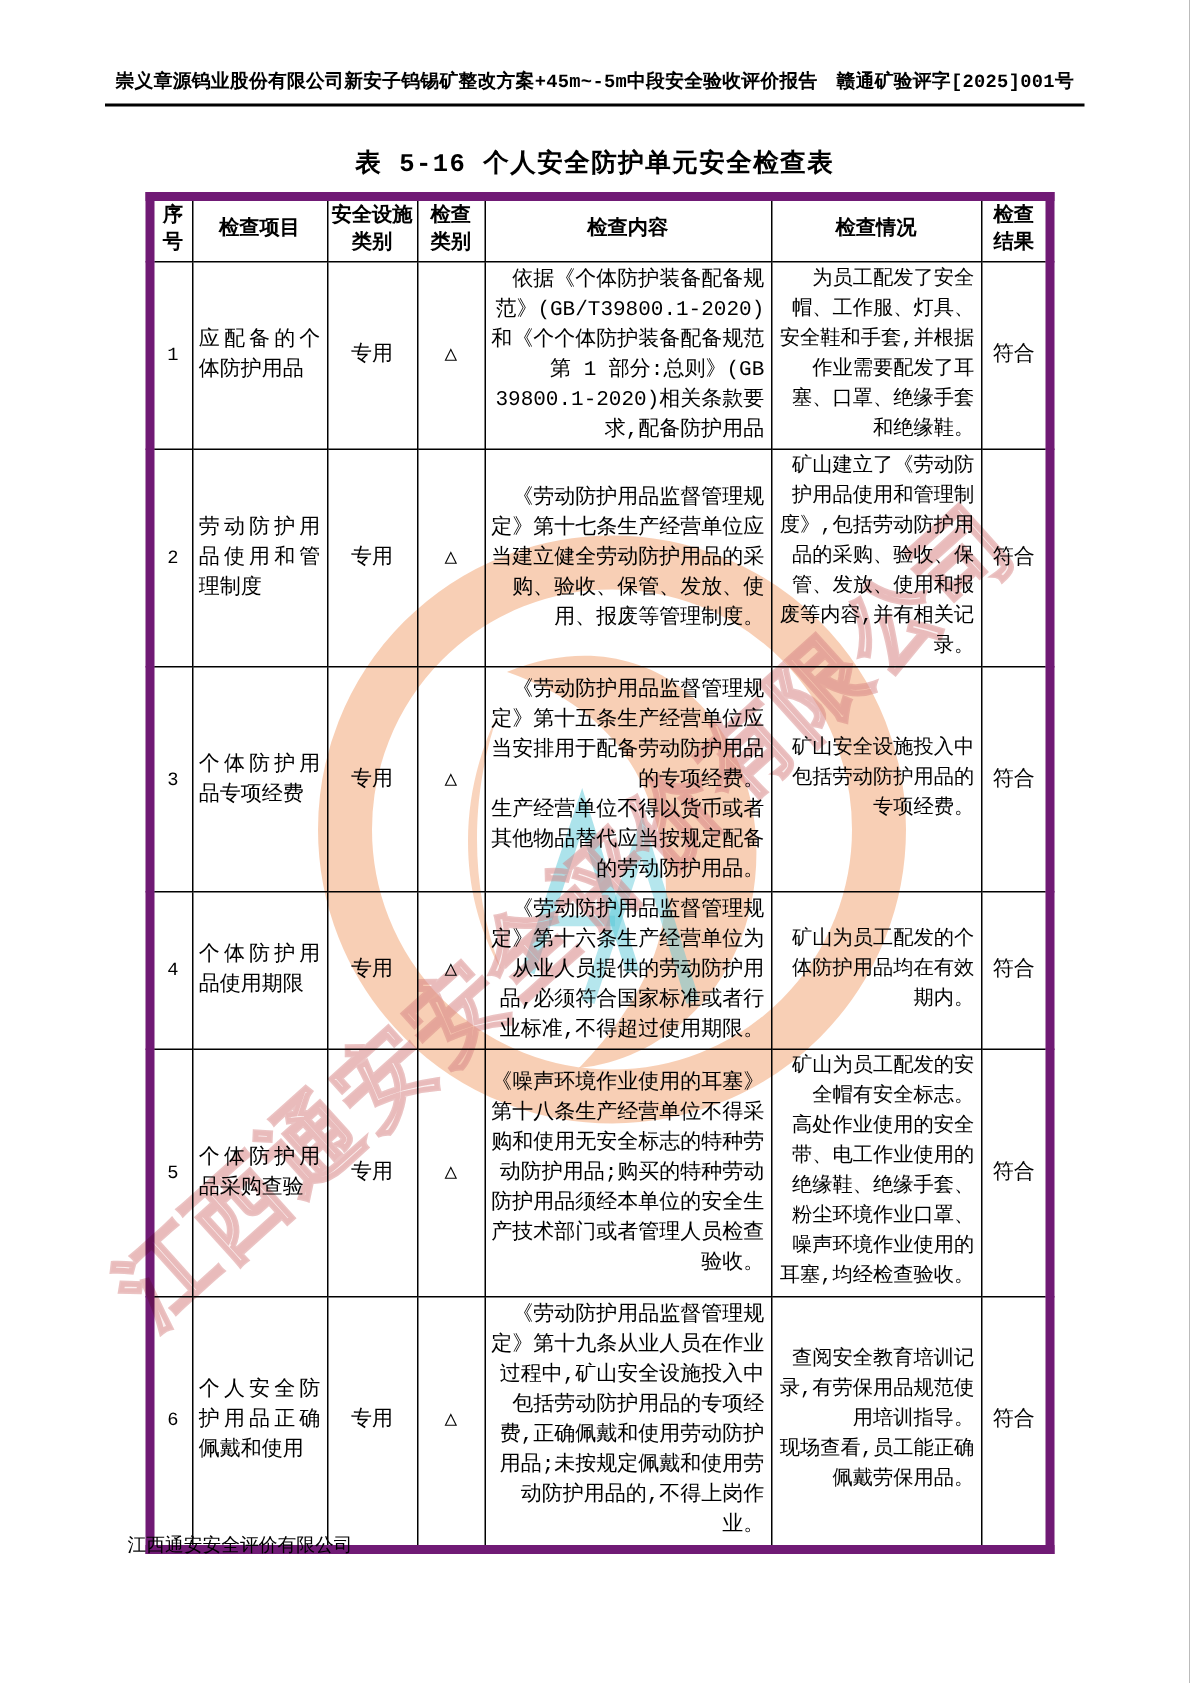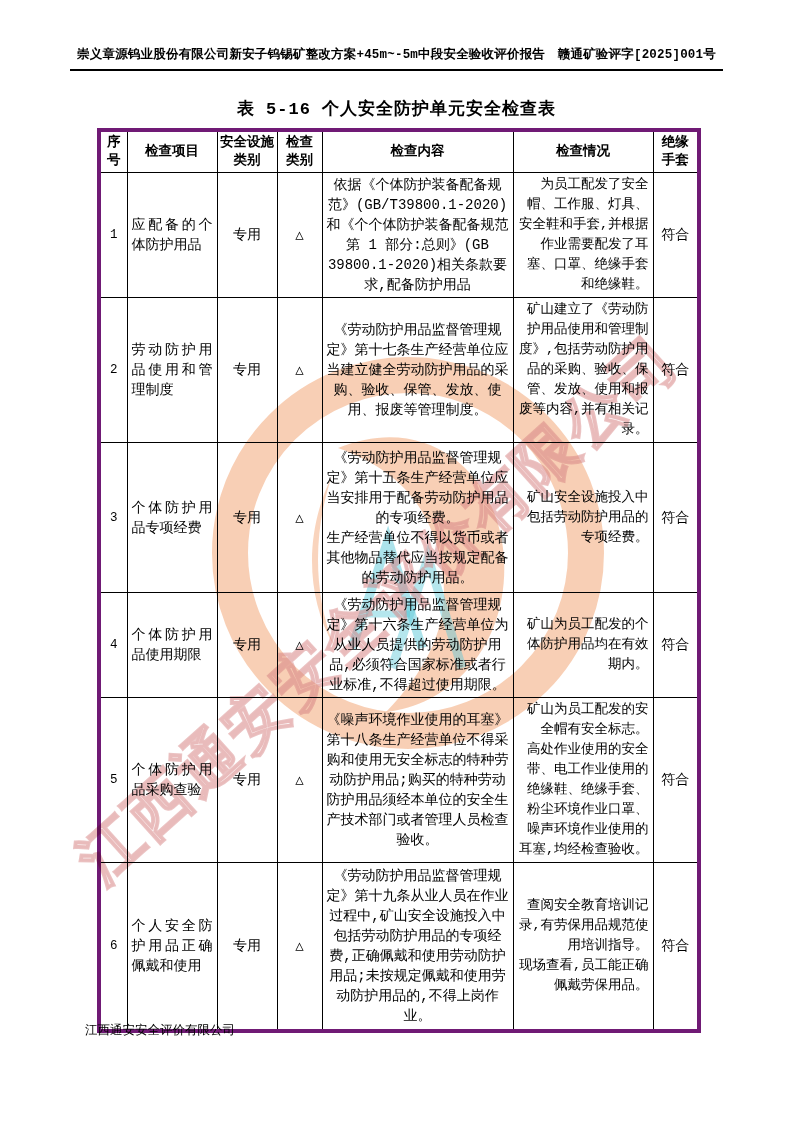--- a/index.html
+++ b/index.html
@@ -30,39 +30,39 @@
   }
   .doc-page-number{
     position:absolute;left:0;right:0;top:1022px;
     text-align:center;font-size:12.5px;
   }
   
   table.insp{
     position:absolute;left:97px;top:128px;
     width:600px;table-layout:fixed;
     border-collapse:collapse;
-    border:4px solid #701a75;
+    border:6px solid #701a75;
     font-size:14px;
   }
   table.insp th,table.insp td{
     border:1px solid #000;
     padding:2px 4px;
     vertical-align:middle;
     line-height:20px;
     overflow:hidden;
   }
   table.insp th{
     font-weight:bold;text-align:center;font-size:13.5px;line-height:18px;
     padding:2px 2px;
   }
   td.c-no{text-align:center;font-size:12.5px;}
   td.c-item{text-align:justify;}
   td.c-fac{text-align:center;margin-left:44px;}
   td.c-cat{text-align:center;}
-  td.c-content{text-align:center;white-space:pre-line;}
+  td.c-content{text-align:right;white-space:pre-line;}
   td.c-sit{text-align:right;white-space:pre-line;font-size:13.5px;}
   td.c-res{text-align:center;}
   
   .wm-layer{
     position:absolute;left:0;top:0;width:793px;height:1122px;
     pointer-events:none;
     mix-blend-mode:multiply;
     z-index:5;
   }
   .wm-seal{position:absolute;left:0;top:0;}
@@ -101,21 +101,21 @@
       <col style="width:46px">
     </colgroup>
     <thead>
       <tr style="height:42px">
         <th>序号</th>
         <th>检查项目</th>
         <th>安全设施类别</th>
         <th>检查类别</th>
         <th>检查内容</th>
         <th>检查情况</th>
-        <th>绝缘手套</th>
+        <th>检查结果</th>
       </tr>
     </thead>
     <tbody>
       <tr style="height:125px">
         <td class="c-no">1</td>
         <td class="c-item">应配备的个体防护用品</td>
         <td class="c-fac">专用</td>
         <td class="c-cat">△</td>
         <td class="c-content">依据《个体防护装备配备规范》(GB/T39800.1-2020)和《个个体防护装备配备规范 第 1 部分:总则》(GB 39800.1-2020)相关条款要求,配备防护用品</td>
         <td class="c-sit">为员工配发了安全帽、工作服、灯具、安全鞋和手套,并根据作业需要配发了耳塞、口罩、绝缘手套和绝缘鞋。</td>

